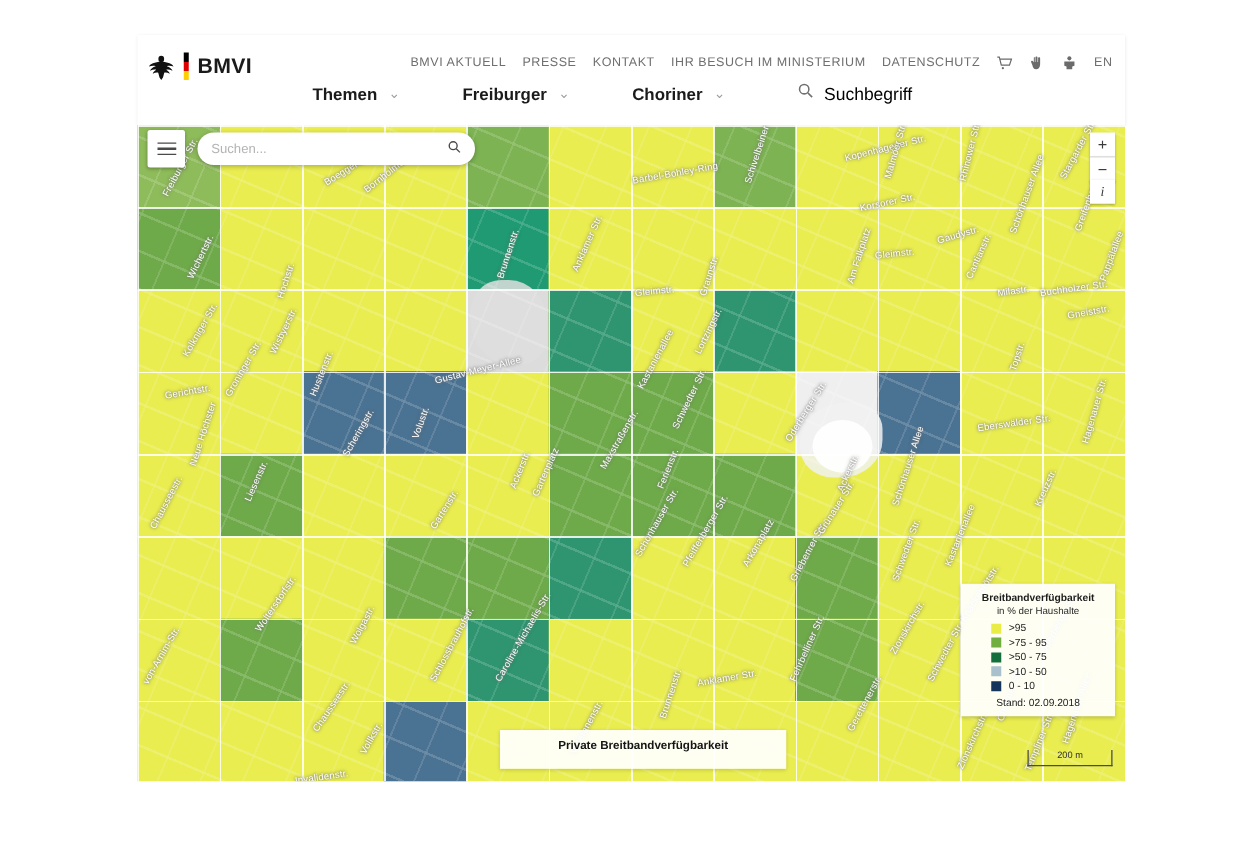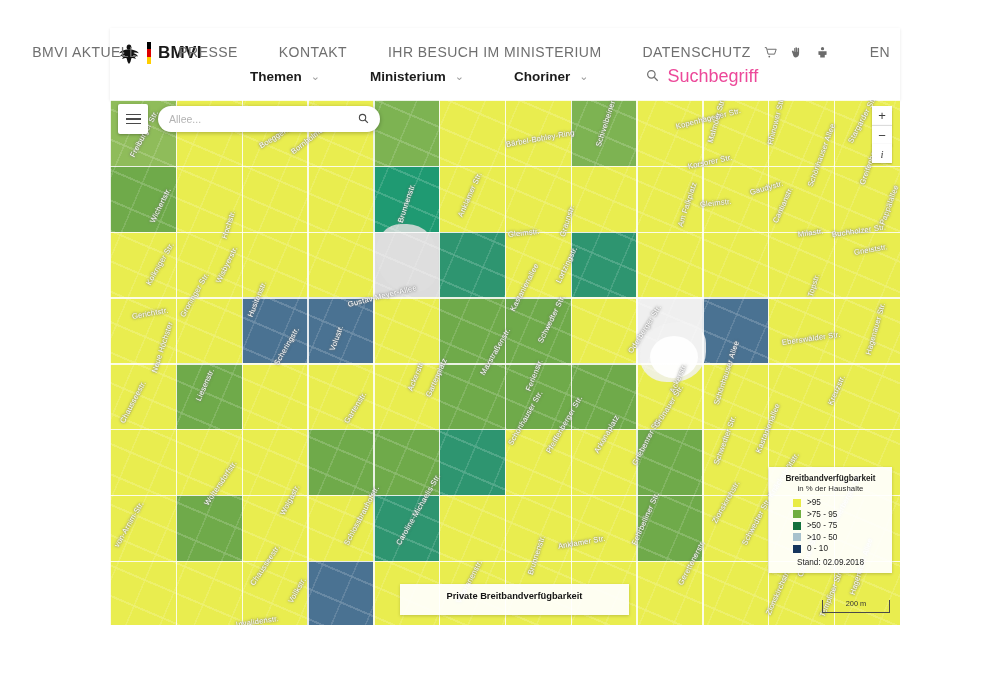--- a/index.html
+++ b/index.html
@@ -9,30 +9,30 @@
 
   
   .header{position:absolute;left:110px;top:28px;width:790px;height:72px;background:#ffffff;
           box-shadow:0 1px 3px rgba(0,0,0,.10);}
   .hdr-logo{position:absolute;left:8px;top:13px;display:flex;align-items:center;gap:7px;}
   .eagle{width:22px;height:24px;position:relative;display:block;}
   .flagbar{width:4px;height:22px;background:linear-gradient(to bottom,#000 0 33.3%,#dd0000 33.3% 66.6%,#ffce00 66.6% 100%);}
   .brand{font-size:17px;font-weight:bold;color:#1a1a1a;letter-spacing:.3px;}
 
   .toprow{position:absolute;right:10px;top:16px;display:flex;align-items:center;gap:13px;}
-  .toplink{font-size:14px;color:#6f6f6f;letter-spacing:.45px;text-transform:uppercase;white-space:nowrap;margin-left:28px;}
+  .toplink{font-size:10px;color:#6f6f6f;letter-spacing:.45px;text-transform:uppercase;white-space:nowrap;}
   .topicon{color:#6b6b6b;display:inline-flex;align-items:center;}
 
   .mainnav{position:absolute;left:140px;top:38px;display:flex;align-items:center;gap:4px;}
   .navitem{display:flex;align-items:center;gap:9px;margin-right:46px;}
   .navlabel{font-size:13.5px;font-weight:bold;color:#1b1b1b;}
   .caret{color:#9b9b9b;font-size:11px;line-height:1;}
   .searchbox{display:flex;align-items:center;gap:8px;margin-left:8px;}
   .searchbox .mag{color:#6f6f6f;}
-  .searchph{font-size:18px;color:#ec4899;}
+  .searchph{font-size:14px;color:#000000;}
 
   
   .map{position:absolute;left:110px;top:100px;width:790px;height:525px;overflow:hidden;
        background:#e9ed4f;}
   .cells{position:absolute;inset:0;}
   .cell{position:absolute;}
   .streetbase{position:absolute;inset:0;opacity:.22;
      background:
        repeating-linear-gradient(23deg, rgba(255,255,255,0) 0 26px, rgba(255,255,255,.75) 26px 28px),
        repeating-linear-gradient(113deg, rgba(255,255,255,0) 0 30px, rgba(255,255,255,.6) 30px 31.5px);
@@ -136,21 +136,21 @@
       </span>
       <span class="toplink">EN</span>
     </div>
 
     <div class="mainnav">
       <div class="navitem">
         <span class="navlabel">Themen</span>
         <span class="caret">⌄</span>
       </div>
       <div class="navitem">
-        <span class="navlabel">Ministerium</span>
+        <span class="navlabel">Freiburger</span>
         <span class="caret">⌄</span>
       </div>
       <div class="navitem">
         <span class="navlabel">Choriner</span>
         <span class="caret">⌄</span>
       </div>
       <div class="searchbox">
         <span class="mag">
           <svg width="13" height="13" viewBox="0 0 16 16" fill="none" stroke="#6f6f6f" stroke-width="1.5">
             <circle cx="6.6" cy="6.6" r="4.6"></circle>
@@ -286,21 +286,21 @@
         <div class="stname" style="left: 180px; top: 498px; transform: rotate(-60deg); transform-origin: left center;">Vollkstr.</div>
       </div>
 
     <div class="mapsearch">
       <div class="burger">
           <i></i>
           <i></i>
           <i></i>
         </div>
       <div class="msinput">
-        <span>Allee...</span>
+        <span>Suchen...</span>
         <span>
           <svg width="11" height="11" viewBox="0 0 16 16" fill="none" stroke="#4a4a4a" stroke-width="1.6">
             <circle cx="6.6" cy="6.6" r="4.6"></circle>
               <path d="M10.2 10.2 L14.4 14.4"></path>
           </svg>
         </span>
       </div>
     </div>
 
     <div class="zoomctl">

